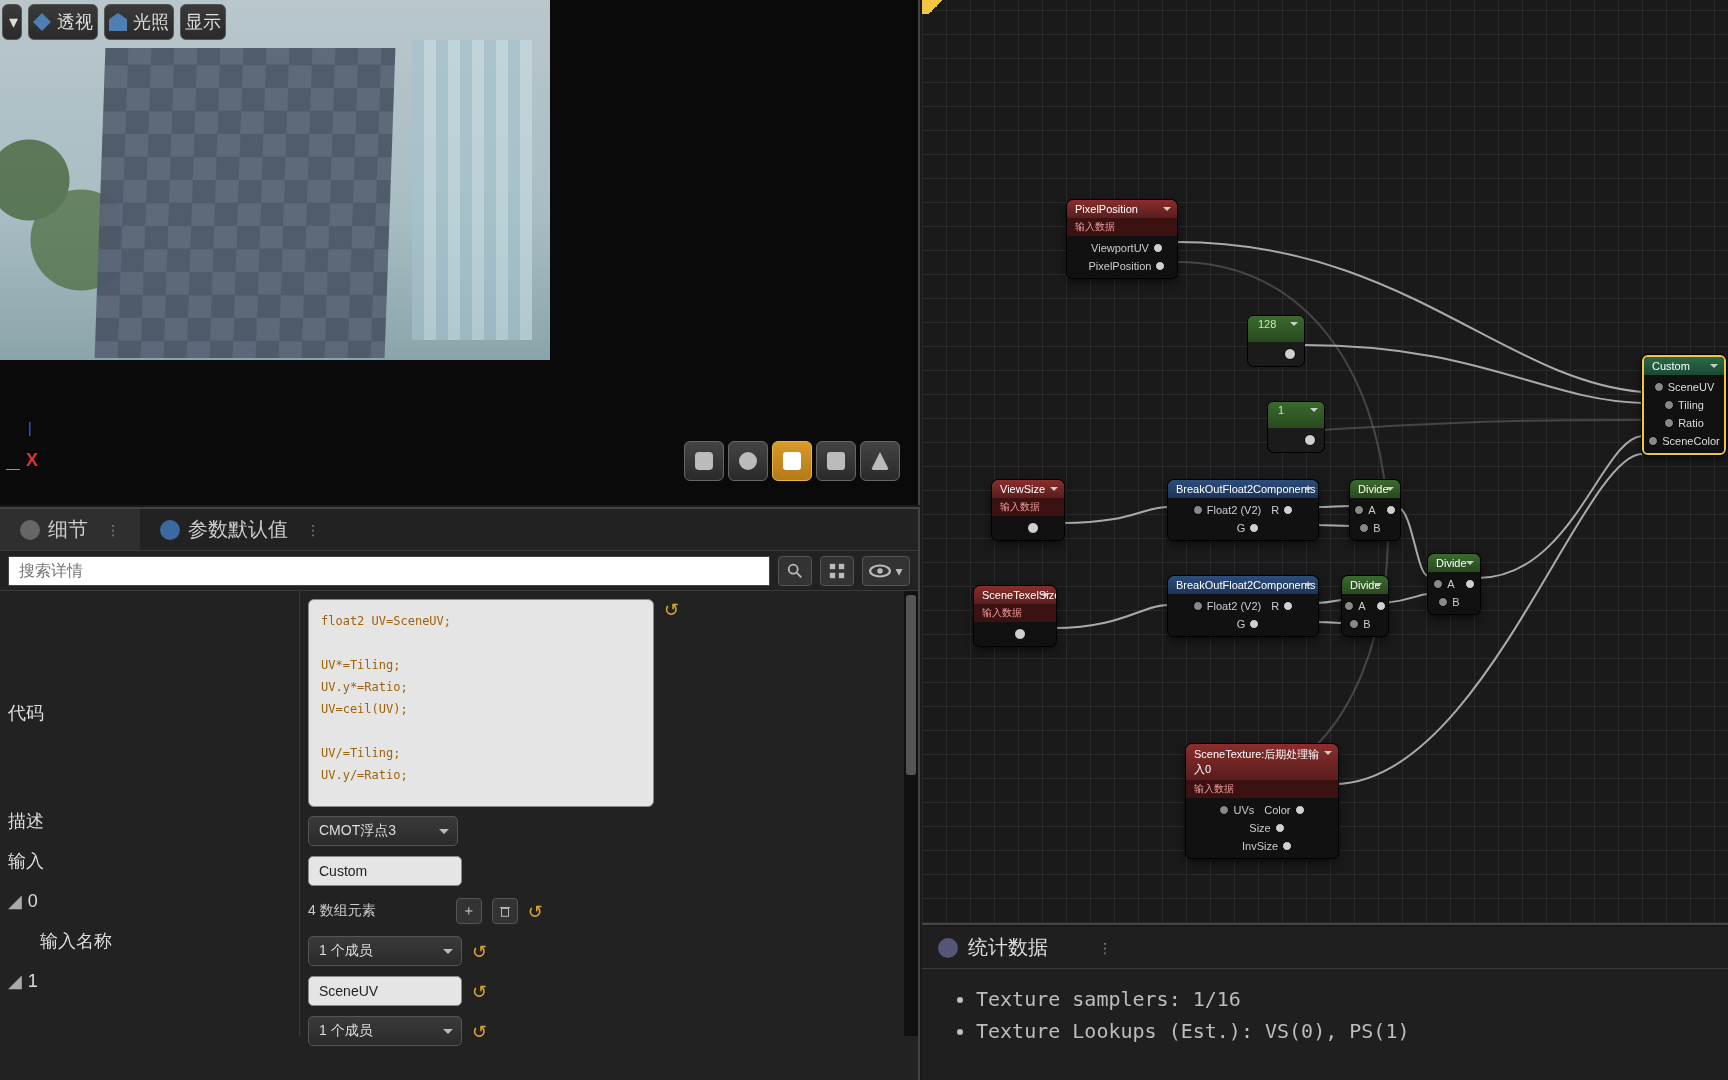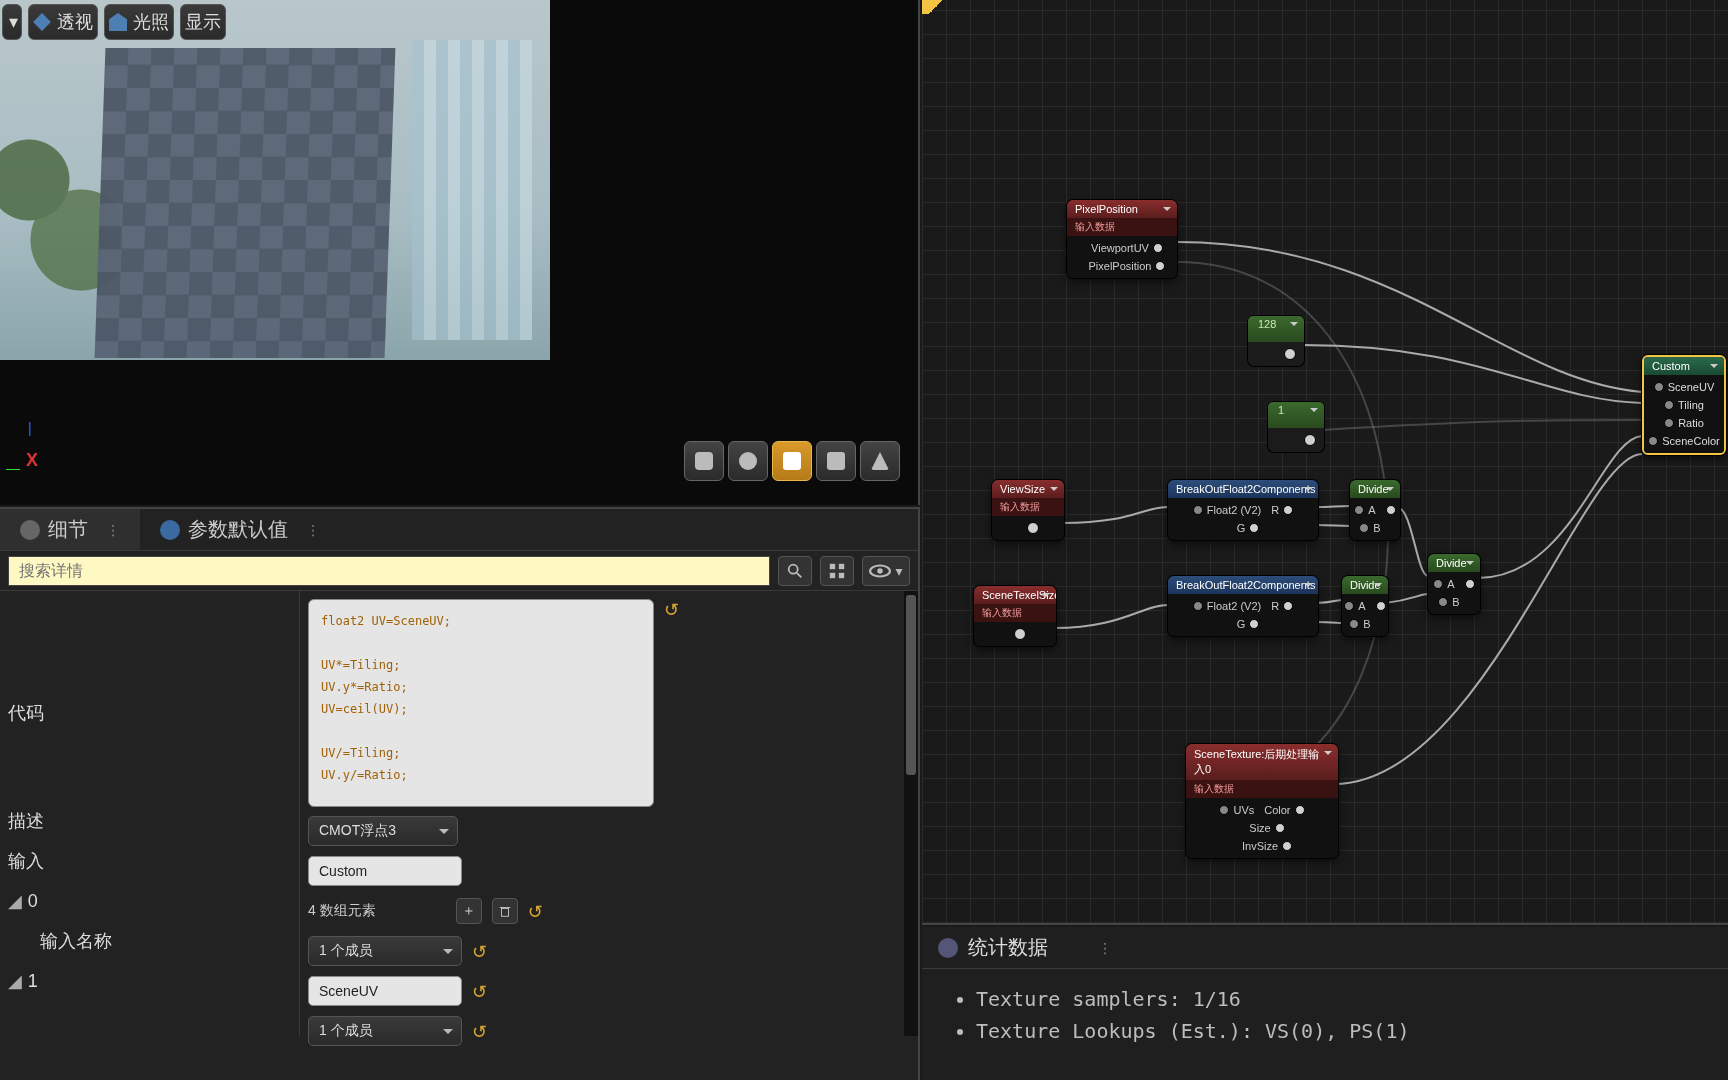--- a/index.html
+++ b/index.html
@@ -89,21 +89,21 @@
   }
   .tab.active { background:#2f2f2f; }
   .tab-icon { width:20px; height:20px; border-radius:50%; background:#666; display:inline-block; }
   .tab-close { margin-left:10px; color:#888; font-size:14px; }
   .search-row {
     display:flex; align-items:center; height:40px;
     border-bottom:1px solid #3a3a3a;
     padding:0 8px; gap:8px;
   }
   .search-input {
-    flex:1; height:30px; background:#fef9c3; border:1px solid #444;
+    flex:1; height:30px; background:#ffffff; border:1px solid #444;
     color:#888; padding:0 10px; font-size:16px;
   }
   .sr-btn { width:34px; height:30px; background:#333; border:1px solid #555; border-radius:4px; cursor:pointer; display:flex;align-items:center;justify-content:center; }
   .sr-btn svg{width:18px;height:18px;}
   .category-header {
     padding:8px 10px; font-size:22px; color:#eee;
     border-bottom:1px solid #3a3a3a;
   }
   .detail-body { display:flex; height:calc(100% - 42px - 40px - 44px); }
   .label-col { width:300px; border-right:1px solid #3a3a3a; }

